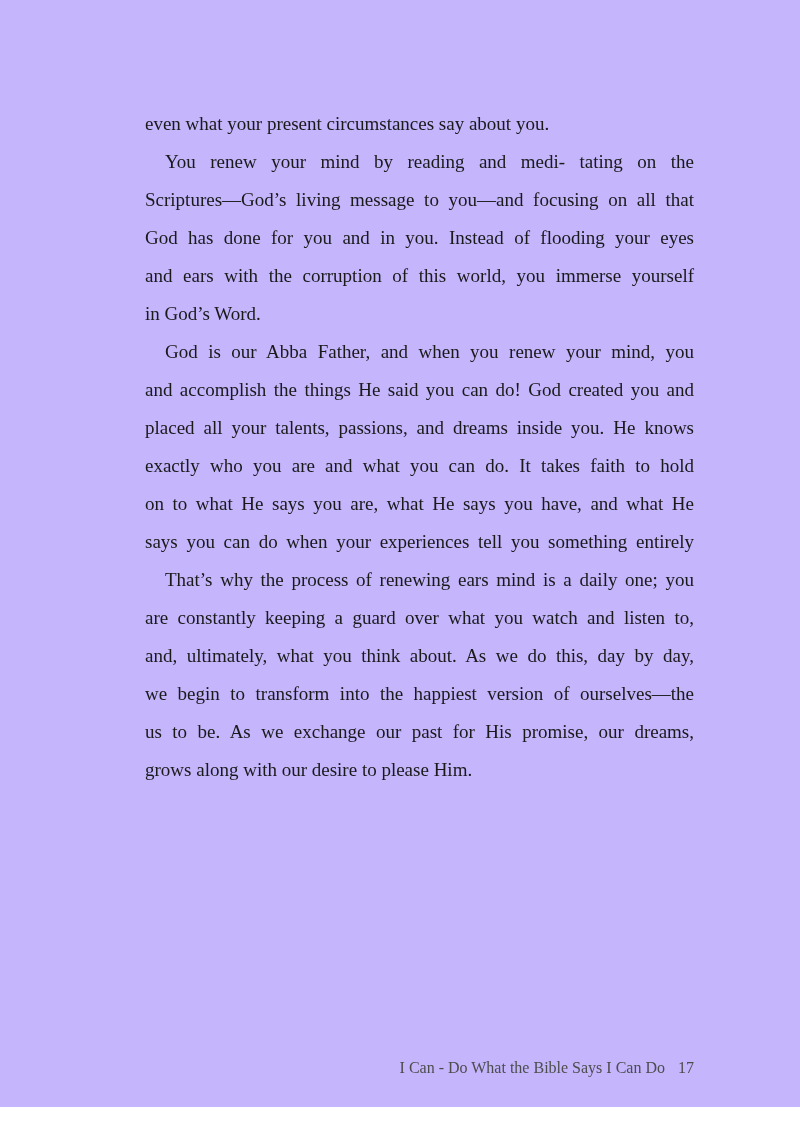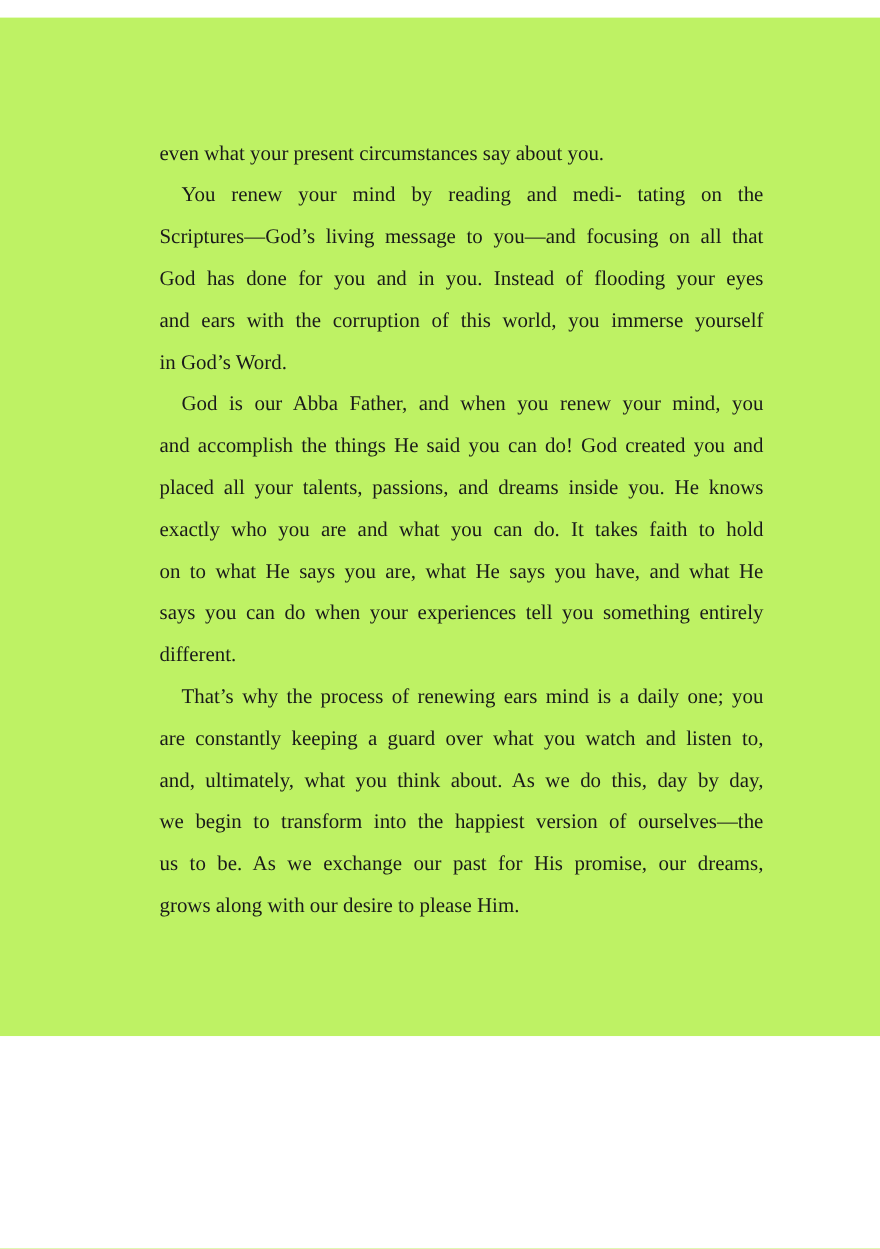--- a/index.html
+++ b/index.html
@@ -3,25 +3,24 @@
 <meta charset="utf-8">
 <style>
   html, body {
     margin: 0;
     padding: 0;
     background: #ffffff;
   }
   .book-page {
     position: relative;
     width: 800px;
-    height: 926px;
-    background: #bef264;
+    height: 1107px;
+    background: #c4b5fd;
     overflow: hidden;
     font-family: "Liberation Serif", "DejaVu Serif", serif;
-    margin-top: 16px;
   }
   .body-text {
     position: absolute;
     left: 145px;
     top: 105px;
     width: 549px;
     font-size: 19px;
     line-height: 38px;
     color: #1a1a1a;
     -webkit-font-smoothing: antialiased;
@@ -71,21 +70,20 @@
       <div class="line last">in God’s Word.</div>
     </div>
 
     <div class="para">
       <div class="line indent">God is our Abba Father, and when you renew your mind, you</div>
       <div class="line">and accomplish the things He said you can do! God created you and</div>
       <div class="line">placed all your talents, passions, and dreams inside you. He knows</div>
       <div class="line">exactly who you are and what you can do. It takes faith to hold</div>
       <div class="line">on to what He says you are, what He says you have, and what He</div>
       <div class="line">says you can do when your experiences tell you something entirely</div>
-      <div class="line last">different.</div>
     </div>
 
     <div class="para">
       <div class="line indent">That’s why the process of renewing ears mind is a daily one; you</div>
       <div class="line">are constantly keeping a guard over what you watch and listen to,</div>
       <div class="line">and, ultimately, what you think about. As we do this, day by day,</div>
       <div class="line">we begin to transform into the happiest version of ourselves—the</div>
       <div class="line">us to be. As we exchange our past for His promise, our dreams,</div>
       <div class="line last">grows along with our desire to please Him.</div>
     </div>

